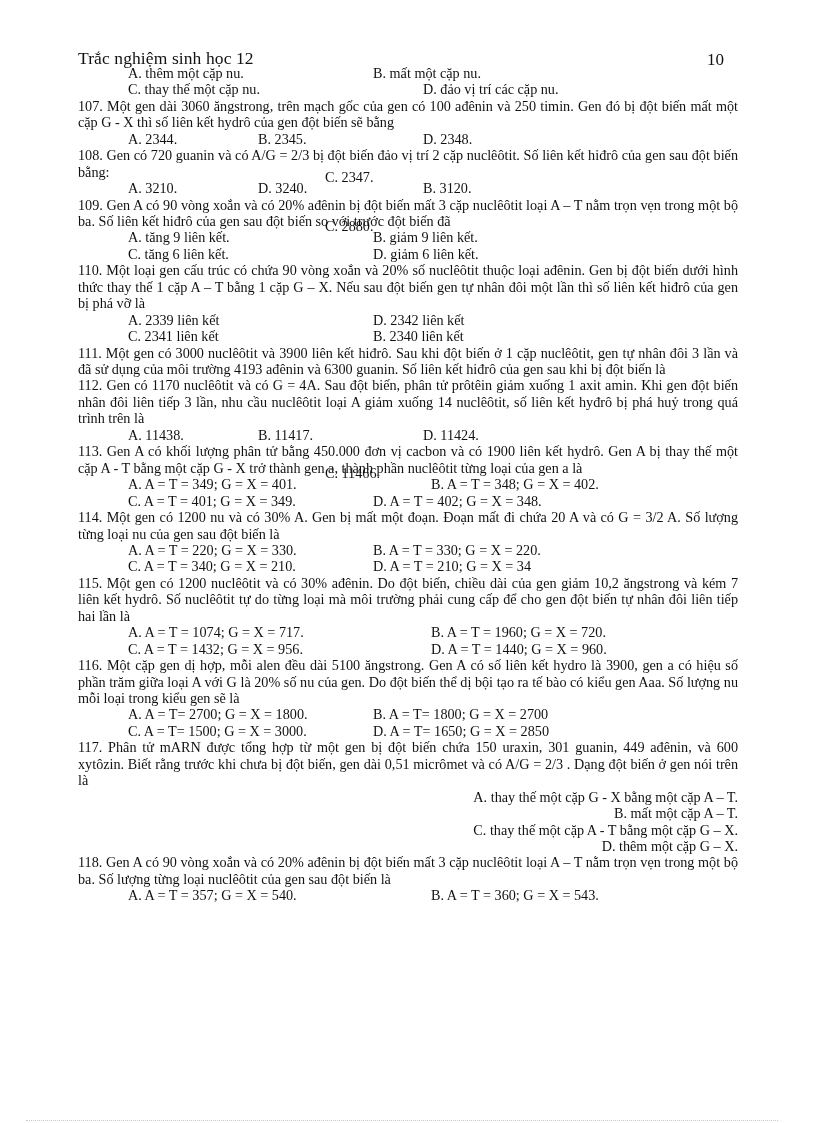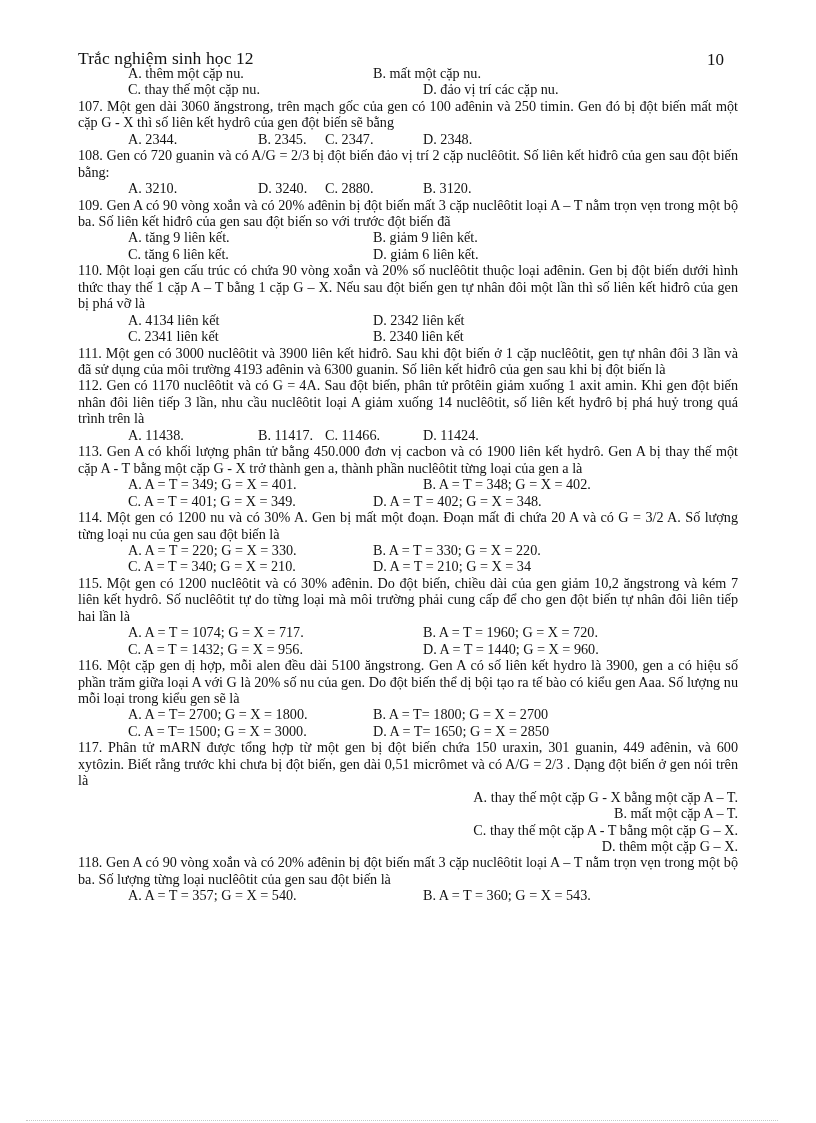--- a/index.html
+++ b/index.html
@@ -9,24 +9,24 @@
     .header { position: absolute; left: 78px; top: 48px; width: 646px; height: 20px; }
     .header-title { position: absolute; left: 0; top: 0; font-size: 17.5px; letter-spacing: 0.1px; }
     .page-number { position: absolute; right: 0; top: 2px; font-size: 17px; }
     .content { position: absolute; left: 78px; top: 65px; width: 660px; font-size: 14.2px; line-height: 16.45px; }
     .q { display: block; }
     .q-text { display: block; text-align: justify; text-align-last: left; }
     .row { display: block; position: relative; height: 16.45px; white-space: nowrap; }
     .opt { position: absolute; top: 0; }
     .c0 { left: 50px; }
     .c1 { left: 152px; margin-left: 28px; }
-    .c2 { left: 247px; }
+    .c2 { left: 247px; margin-top: 38px; }
     .c3 { left: 345px; }
     .cB { left: 295px; }
-    .cD { left: 345px; }
+    .cD { left: 353px; }
     .single { position: relative; height: 16.45px; padding-left: 50px; white-space: nowrap; text-align: right; }
     .dotted-rule { position: absolute; left: 26px; right: 26px; top: 1120px; height: 0;
                    border-top: 1px dotted #c8c8c8; }
   </style>
 </head>
 <body>
 
 <div class="page">
 
   <div class="header">
@@ -75,21 +75,21 @@
       </div>
       <div class="row">
         <span class="opt c0">C. tăng 6 liên  kết.</span>
         <span class="opt cB">D. giảm  6 liên  kết.</span>
       </div>
     </div>
 
     <div class="q">
       <span class="q-text">110. Một loại gen cấu trúc có chứa 90 vòng  xoắn và 20% số nuclêôtit  thuộc loại ađênin.  Gen bị đột biến dưới hình  thức thay thế  1 cặp A – T bằng 1 cặp G – X. Nếu sau đột biến gen tự nhân  đôi một lần thì số liên  kết hiđrô  của gen bị phá vỡ là</span>
       <div class="row">
-        <span class="opt c0">A. 4134 liên  kết</span>
+        <span class="opt c0">A. 2339 liên  kết</span>
         <span class="opt cB">D. 2342 liên  kết</span>
       </div>
       <div class="row">
         <span class="opt c0">C. 2341 liên  kết</span>
         <span class="opt cB">B. 2340 liên  kết</span>
       </div>
     </div>
 
     <div class="q">
       <span class="q-text">111. Một gen có 3000 nuclêôtit  và 3900 liên  kết hiđrô.  Sau khi  đột biến  ở 1 cặp nuclêôtit,  gen tự nhân  đôi 3 lần và đã sử dụng của môi trường 4193 ađênin  và 6300 guanin.  Số liên  kết hiđrô  của gen sau khi bị đột biến  là</span>

